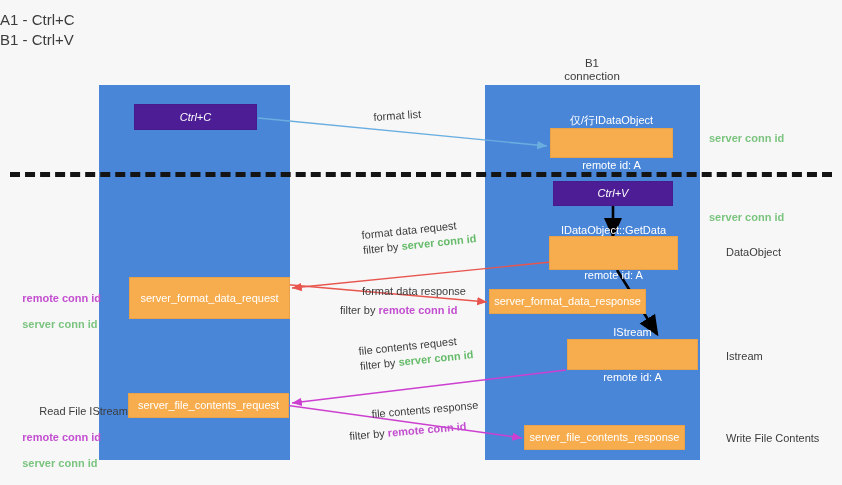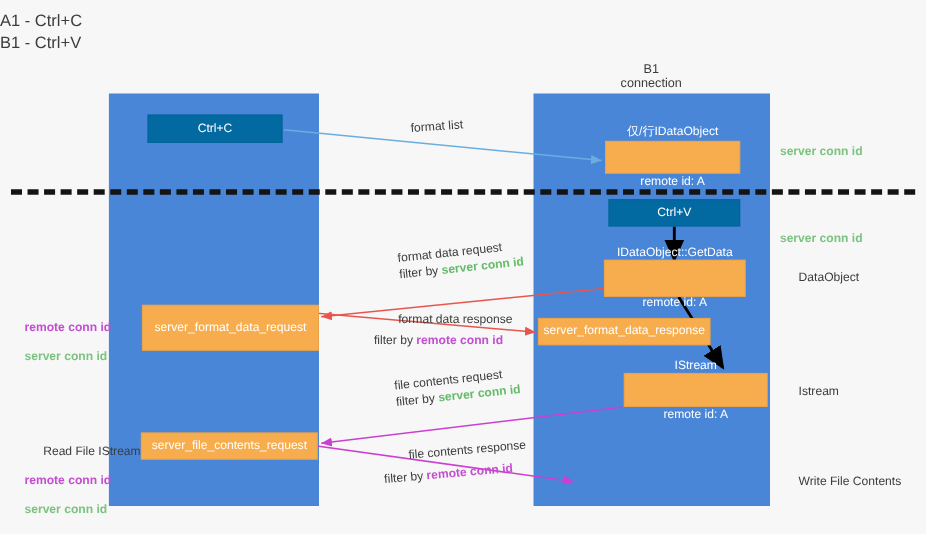--- a/index.html
+++ b/index.html
@@ -58,21 +58,21 @@
     font-size: 11px;
     display: flex;
     flex-direction: column;
     align-items: center;
     justify-content: center;
     text-align: center;
     line-height: 13px;
     border: 1px solid rgba(0,0,0,0.06);
   }
   .box.orange { background: #f7ad4e; gap: 32px; }
-  .box.green  { background: #0369a1; }
+  .box.green  { background: #4c1d95; font-style: italic; }
   .box .l2 { display: block; }
 
   
   #divider {
     position: absolute;
     left: 10px; top: 172px;
     width: 822px; height: 0;
     border-top: 5px dashed #141414;
   }
 
@@ -180,20 +180,23 @@
 
   <div class="box orange" style="left:567px; top:339px;  width:131px; height:31px;">
     <span>IStream</span>
     <span class="l2">remote id: A</span>
   </div>
 
   <div class="box orange" style="left:128px; top:393px;  width:161px; height:25px;">
     <span>server_file_contents_request</span>
   </div>
 
+  <div class="box orange" style="left:524px; top:425px;  width:161px; height:25px;">
+    <span>server_file_contents_response</span>
+  </div>
 
   <div class="side-label c-green" style="left:709px; top:132px;">server conn id</div>
   <div class="side-label c-green" style="left:709px; top:211px;">server conn id</div>
   <div class="side-label c-dark" style="left:709px; top:246px;">DataObject</div>
   <div class="side-label c-dark" style="left:709px; top:350px;">Istream</div>
   <div class="side-label c-dark" style="left:709px; top:432px;">Write File Contents</div>
 
   <div class="side-label" style="left:10px; top:279px;">
     <span class="c-magenta">remote conn id</span><br>
     <span class="c-green">server conn id</span>

